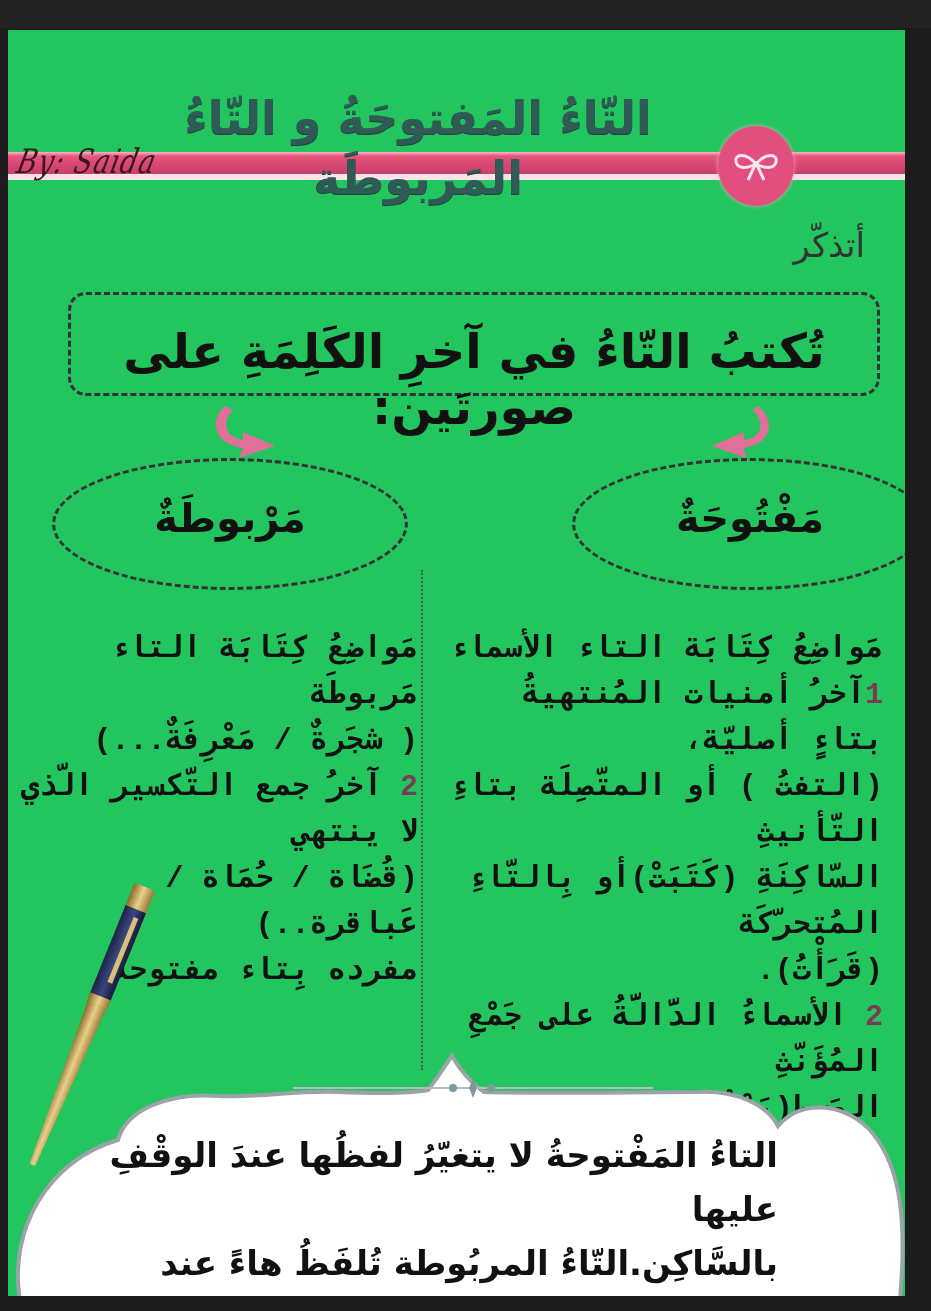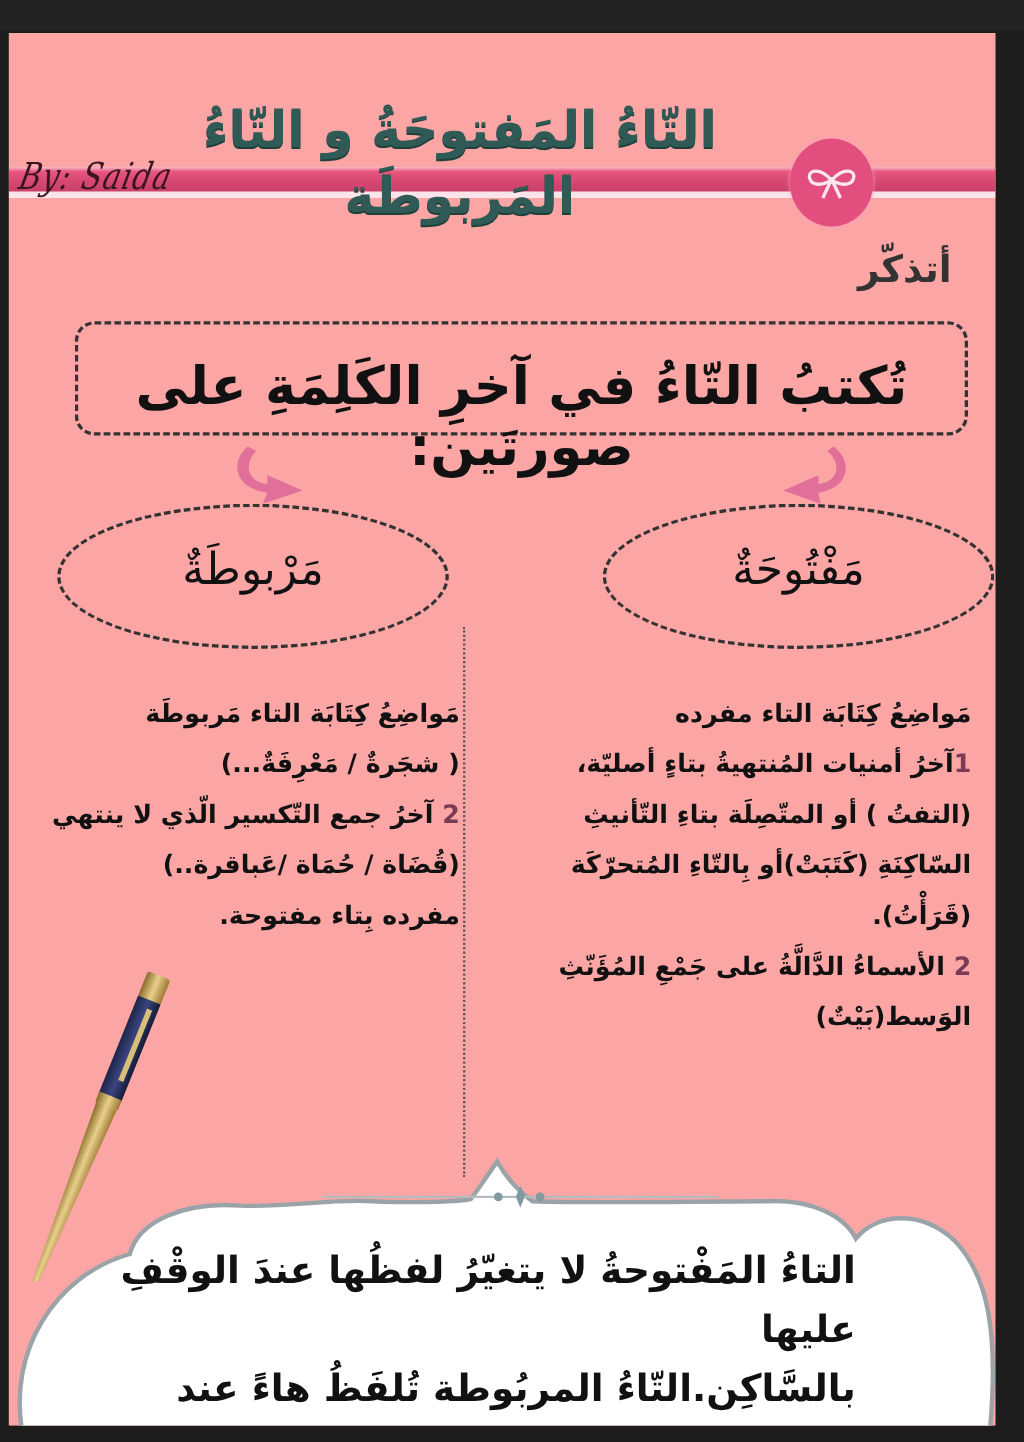--- a/index.html
+++ b/index.html
@@ -2,21 +2,21 @@
 <html><head>
 <meta charset="utf-8">
 <style>
   html, body { margin:0; padding:0; }
   body {
     width:931px; height:1311px; background:#1c1c1c; position:relative; overflow:hidden;
     font-family:"DejaVu Sans", sans-serif;
   }
   .topbar { position:absolute; left:0; top:0; width:931px; height:28px; background:#232323; }
   .page {
-    position:absolute; left:8px; top:30px; width:897px; height:1266px; background:#fca5a5;
+    position:absolute; left:8px; top:30px; width:897px; height:1266px; background:#22c55e;
     overflow:hidden;
   }
   .rtl { direction:rtl; unicode-bidi:embed; }
 
   
   .title {
     position:absolute; left:110px; top:58px; width:600px; text-align:center;
     font-size:46px; font-weight:bold; color:#2f5a55; letter-spacing:0;
     font-family:"DejaVu Sans", sans-serif; line-height:60px;
     text-shadow:0 1px 0 #1f3f3b;
@@ -32,48 +32,48 @@
     letter-spacing:1px;
   }
   .bow-badge {
     position:absolute; left:710px; top:96px; width:76px; height:80px; border-radius:50%;
     background:#e24f7e; box-shadow:0 0 4px #f2a1bb;
   }
   .bow-badge svg { position:absolute; left:14px; top:22px; }
 
   
   .remember {
-    position:absolute; right:40px; top:195px; font-size:34px; color:#333; font-weight:bold;
+    position:absolute; right:40px; top:195px; font-size:34px; color:#333; font-weight:normal;
   }
   .rule-box {
     position:absolute; left:60px; top:262px; width:812px; height:104px; box-sizing:border-box;
     border:3px dashed #333; border-radius:18px;
   }
   .rule-text {
     position:absolute; left:0; top:28px; width:100%; text-align:center; font-size:48px; font-weight:bold; color:#111;
   }
 
   
   .arrow { position:absolute; }
 
   
   .ellipse {
     position:absolute; width:356px; height:132px; box-sizing:border-box;
     border:3px dashed #333; border-radius:50%;
   }
   .ellipse-label {
-    position:absolute; left:0; top:34px; width:100%; text-align:center; font-size:40px; font-weight:normal; color:#111;
+    position:absolute; left:0; top:34px; width:100%; text-align:center; font-size:40px; font-weight:bold; color:#111;
   }
 
   .divider {
     position:absolute; left:413px; top:540px; width:0; height:500px; border-left:2px dotted #555;
   }
 
   
-  .col { position:absolute; font-size:23px; color:#111; line-height:46px; font-weight:bold; }
+  .col { position:absolute; font-size:30px; color:#111; line-height:46px; font-weight:bold;font-family:Liberation Mono, monospace; }
   .col p { margin:0; }
   .num { color:#7a3b55; }
   .col-right { left:430px; top:596px; width:445px; }
   .col-left { left:10px; top:596px; width:400px; }
   .col-left .head, .col-right .head { font-weight:bold; }
 
   
   .pen { position:absolute; left:10px; top:850px; }
 
   
@@ -112,28 +112,28 @@
   <svg class="arrow" style="left:195px; top:372px;" width="90" height="60" viewBox="0 0 90 60">
     <path d="M22 4 C6 18, 10 42, 40 46 L36 56 L72 44 L40 30 L40 38 C22 36, 18 20, 30 8 Z" fill="#e0709a"></path>
   </svg>
   <svg class="arrow" style="left:688px; top:372px;" width="90" height="60" viewBox="0 0 90 60">
     <path d="M62 4 C80 18, 76 42, 48 46 L50 56 L16 44 L48 30 L48 38 C66 36, 70 20, 56 8 Z" fill="#e0709a"></path>
   </svg>
 
   <div class="ellipse" style="left:44px; top:428px;">
     <div class="ellipse-label rtl">مَرْبوطَةٌ</div>
   </div>
-  <div class="ellipse" style="left:540px; top:428px;">
+  <div class="ellipse" style="left:564px; top:428px;">
     <div class="ellipse-label rtl">مَفْتُوحَةٌ</div>
   </div>
 
   <div class="divider"></div>
 
   <div class="col col-right rtl">
-    <p class="head">مَواضِعُ كِتَابَة التاء مفرده</p>
+    <p class="head">مَواضِعُ كِتَابَة التاء الأسماء</p>
     <p><span class="num">1</span><span>آخرُ أمنيات المُنتهيةُ بتاءٍ أصليّة،</span></p>
     <p>(التفتُ ) أو المتّصِلَة بتاءِ التّأنيثِ</p>
     <p>السّاكِنَةِ  (كَتَبَتْ)أو بِالتّاءِ المُتحرّكَة</p>
     <p>(قَرَأْتُ).</p>
     <p><span class="num">2</span> <span>الأسماءُ الدَّالَّةُ على جَمْعِ المُؤَنّثِ</span></p>
     <p>الوَسط(بَيْتٌ)</p>
   </div>
 
   <div class="col col-left rtl">
     <p class="head">مَواضِعُ كِتَابَة التاء مَربوطَة</p>

